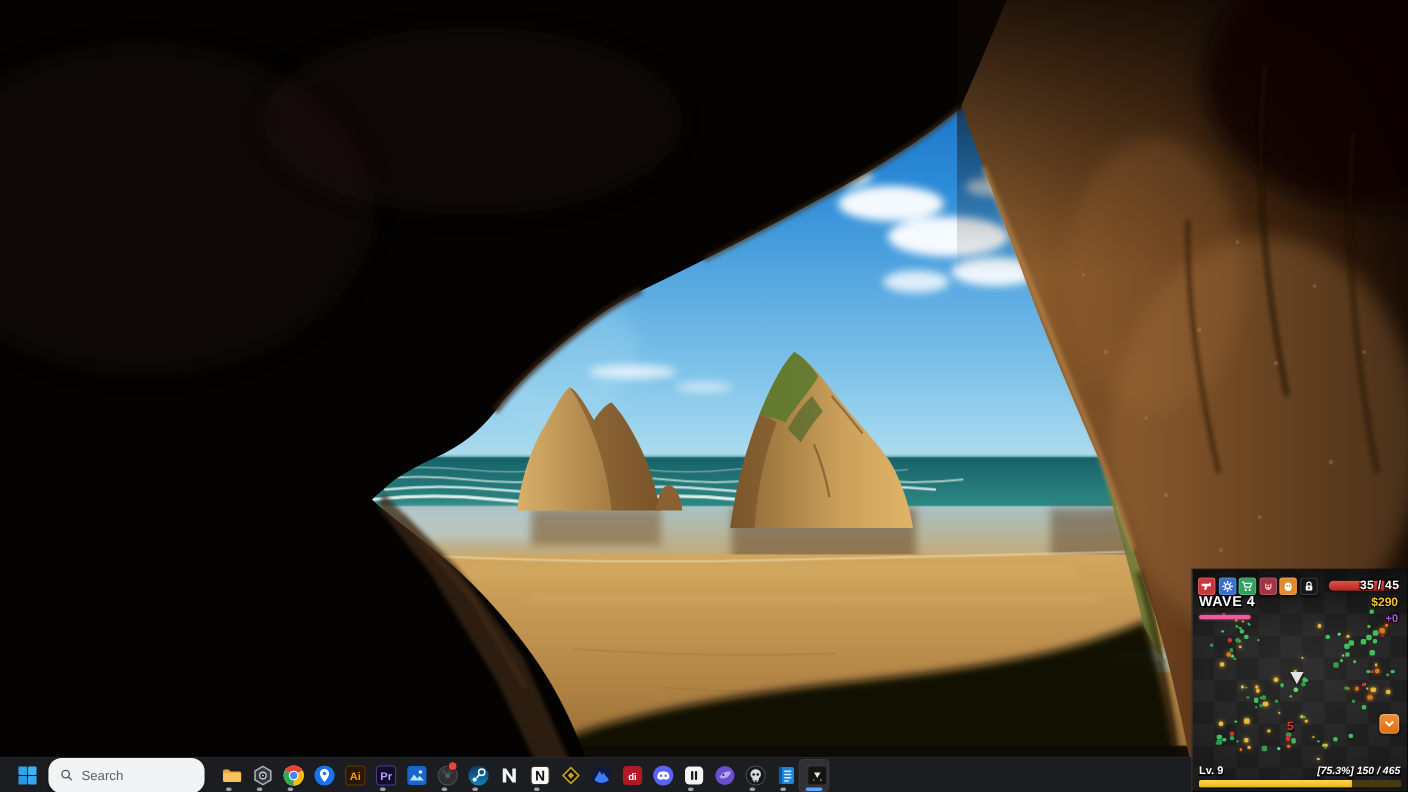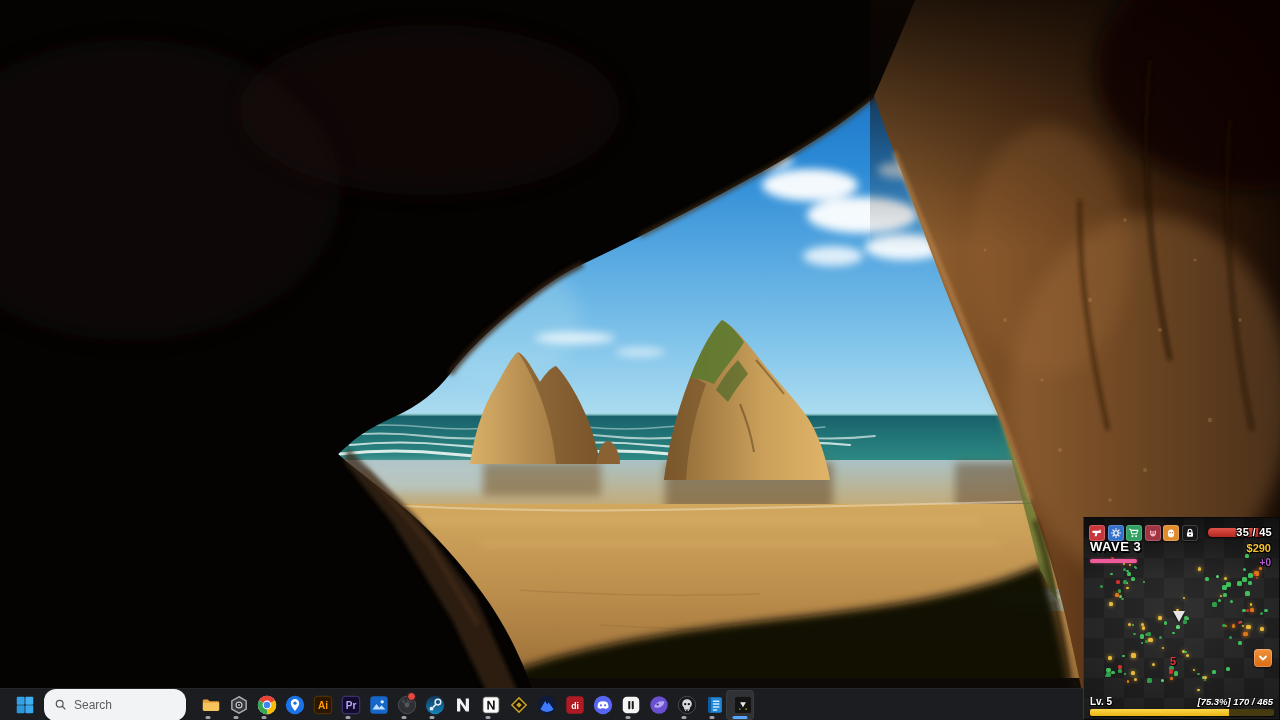--- a/index.html
+++ b/index.html
@@ -410,35 +410,35 @@
             <rect x="4" y="7" width="8" height="6" rx="1.2" fill="#fff"></rect>
             <path d="M5.5 7V5.5a2.5 2.5 0 0 1 5 0V7" fill="none" stroke="#fff" stroke-width="1.5"></path>
             <circle cx="8" cy="10" r="1.1" fill="#17171a"></circle>
           </svg>
         </div>
       </div>
     <div class="healthbar">
       <div class="health-fill" style="width: 77.8%;"></div>
     </div>
     <div class="health-text">35 / 45</div>
-    <div class="wave-label">WAVE 3</div>
+    <div class="wave-label">WAVE 4</div>
     <div class="wave-track">
       <div class="wave-fill" style="width: 78%;"></div>
     </div>
     <div class="money">$290</div>
     <div class="bonus">+0</div>
     <div class="player"></div>
     <div class="dmg">5</div>
     <div class="collapse-btn">
       <svg viewBox="0 0 16 16">
         <path d="M4 6l4 4 4-4" fill="none" stroke="#fff" stroke-width="2.4" stroke-linecap="round" stroke-linejoin="round"></path>
       </svg>
     </div>
-    <div class="level-label">Lv. 5</div>
-    <div class="xp-text">[75.3%] 170 / 465</div>
+    <div class="level-label">Lv. 9</div>
+    <div class="xp-text">[75.3%] 150 / 465</div>
     <div class="xpbar">
       <div class="xp-fill" style="width: 75.3%;"></div>
     </div>
   </div>
 
   <div class="taskbar">
     <div class="tb-item start">
       <div class="tb-glyph">
         <svg viewBox="0 0 24 24">
           <rect x="3" y="3" width="8.6" height="8.6" rx="1" fill="#33a1e8"></rect>

